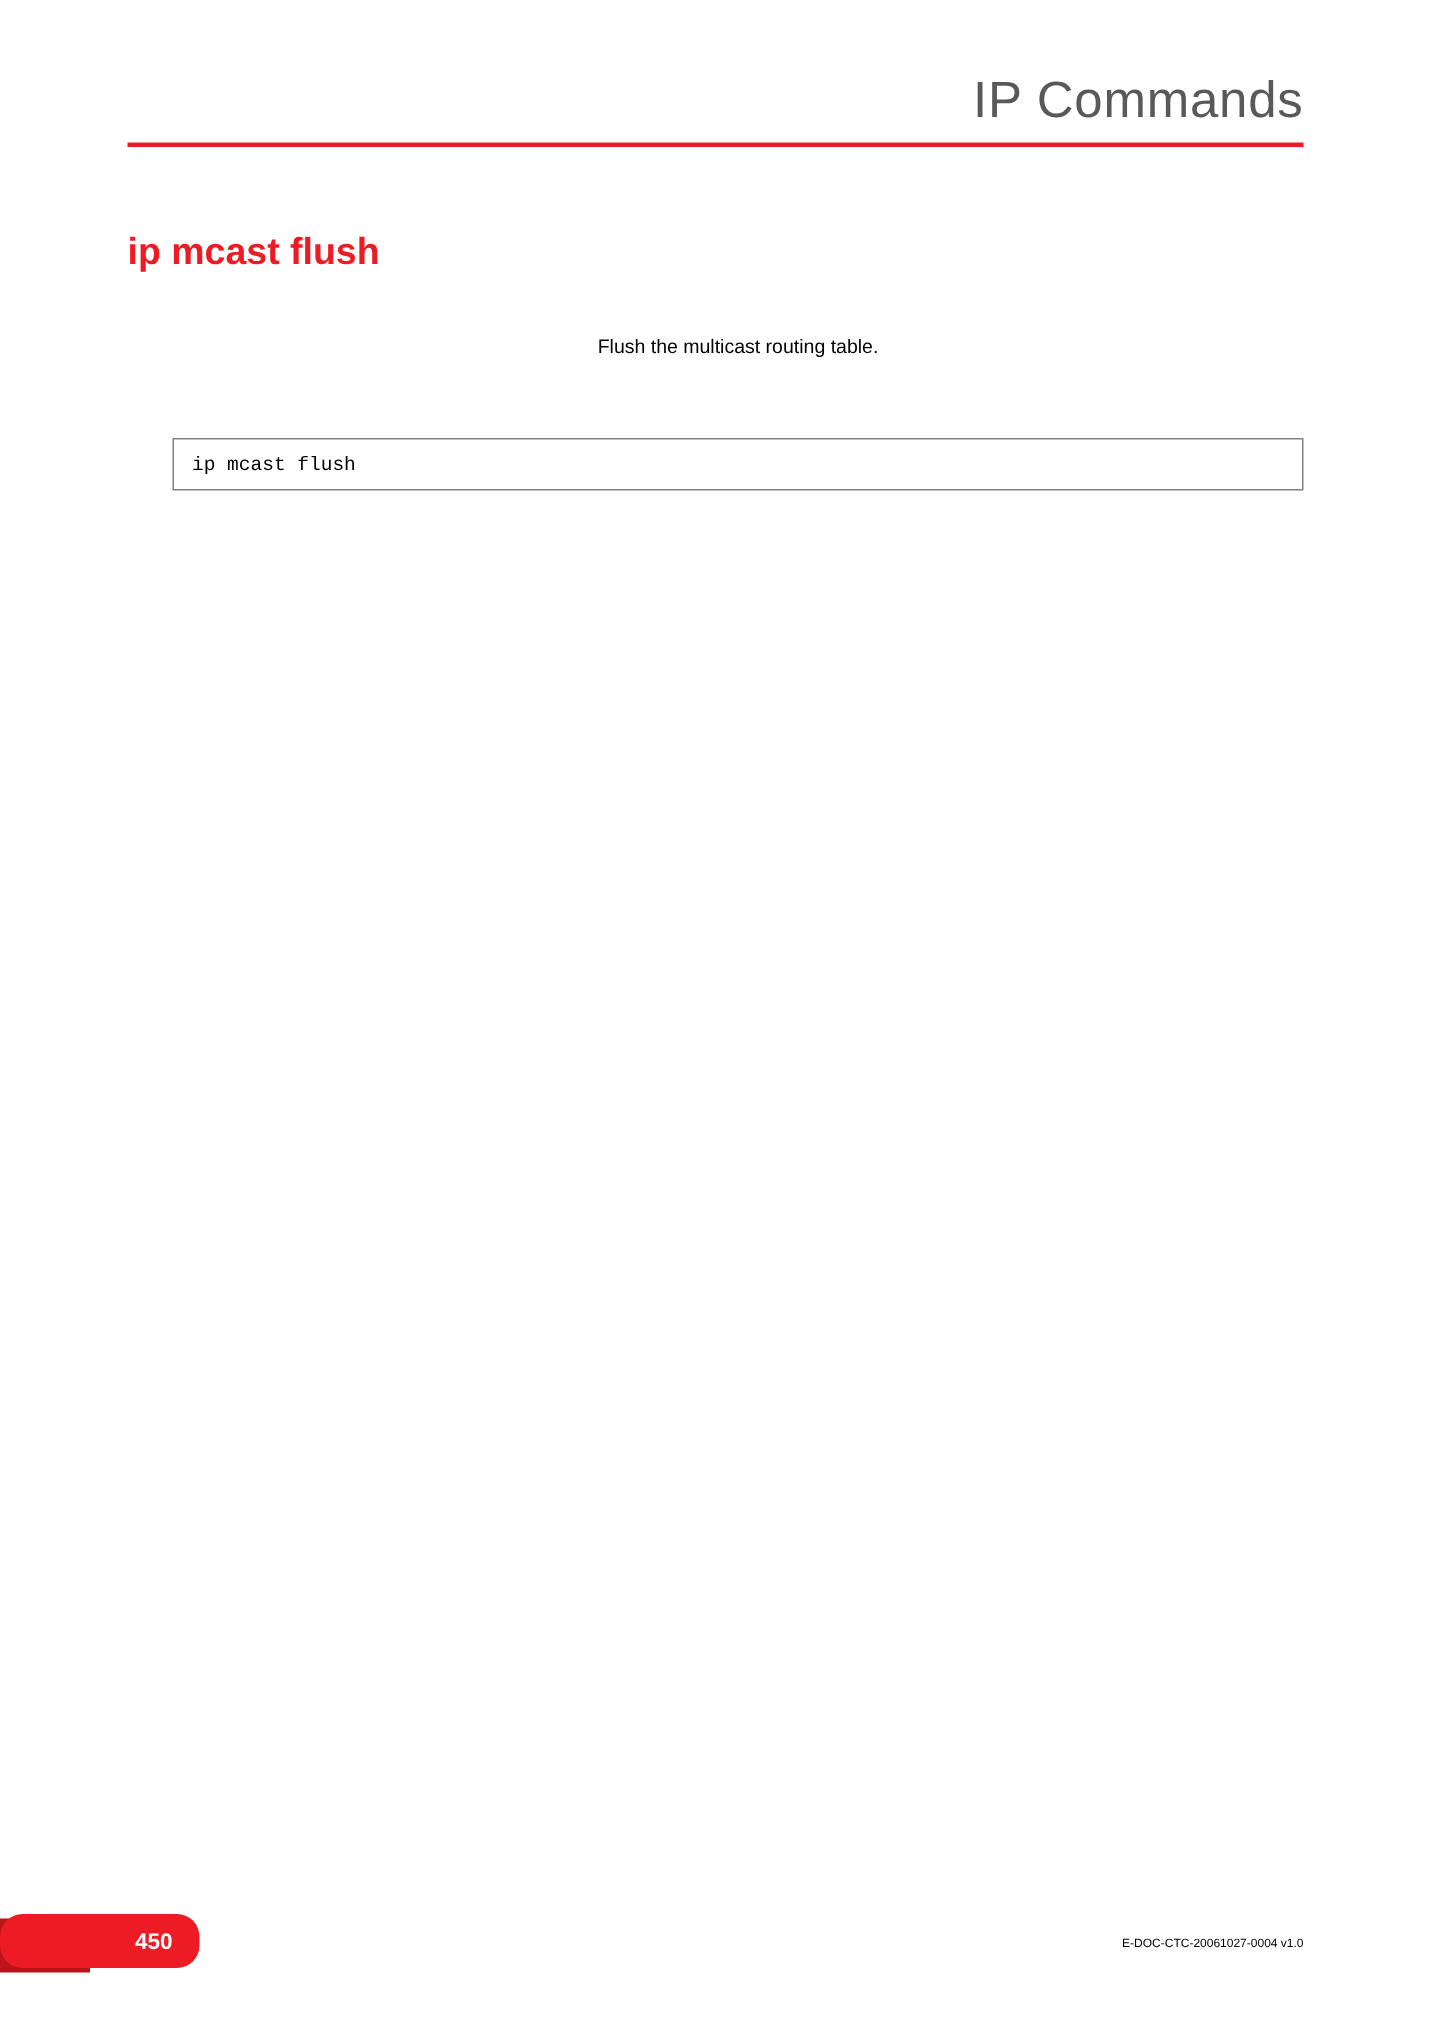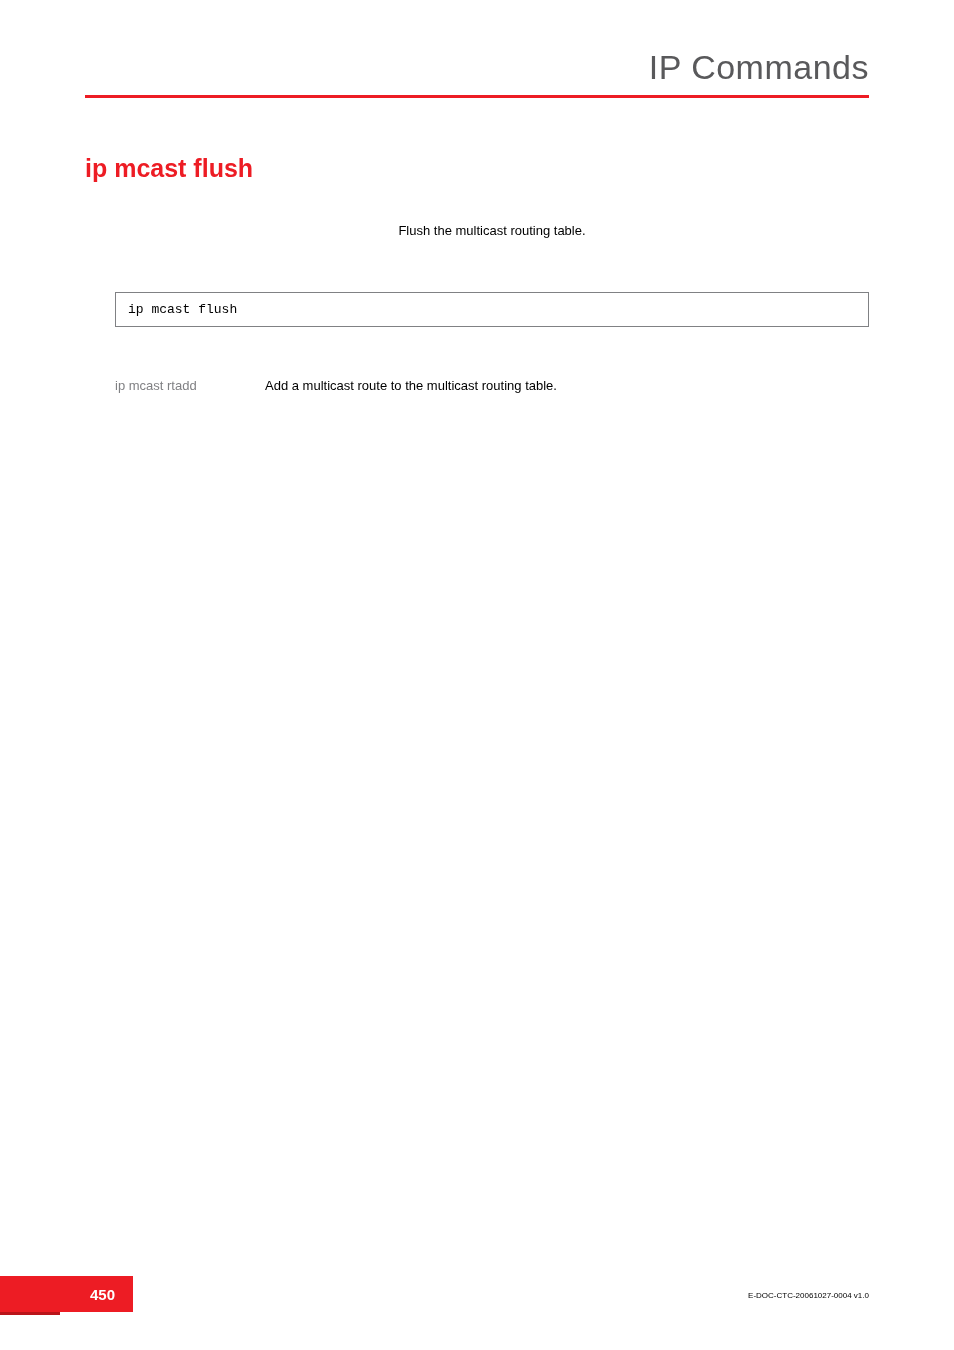--- a/index.html
+++ b/index.html
@@ -103,20 +103,21 @@
       position: absolute;
       left: 0;
       top: 0;
       width: 133px;
       height: 36px;
       background: #ed1c24;
       display: flex;
       align-items: center;
       justify-content: flex-end;
       padding-right: 18px;
+      border-radius: 15px;
     }
     .page-num {
       color: #ffffff;
       font-size: 15px;
       font-weight: bold;
     }
     .doc-ref {
       position: absolute;
       right: 85px;
       font-size: 8px;
@@ -135,24 +136,20 @@
   <div class="header-rule"></div>
 
   <div class="command-title">ip mcast flush</div>
 
   <div class="description">Flush the multicast routing table.</div>
 
   <div class="syntax-box">ip mcast flush</div>
 
   <table class="related-table">
     <tbody>
-        <tr>
-      <td class="related-cmd">ip mcast rtadd</td>
-      <td class="related-desc">Add a multicast route to the multicast routing table.</td>
-    </tr>
   </tbody>
     </table>
 </div>
 
 <div class="footer">
   <div class="page-num-block">
     <div class="red-tab-back"></div>
     <div class="red-tab-front">
       <span class="page-num">450</span>
     </div>

